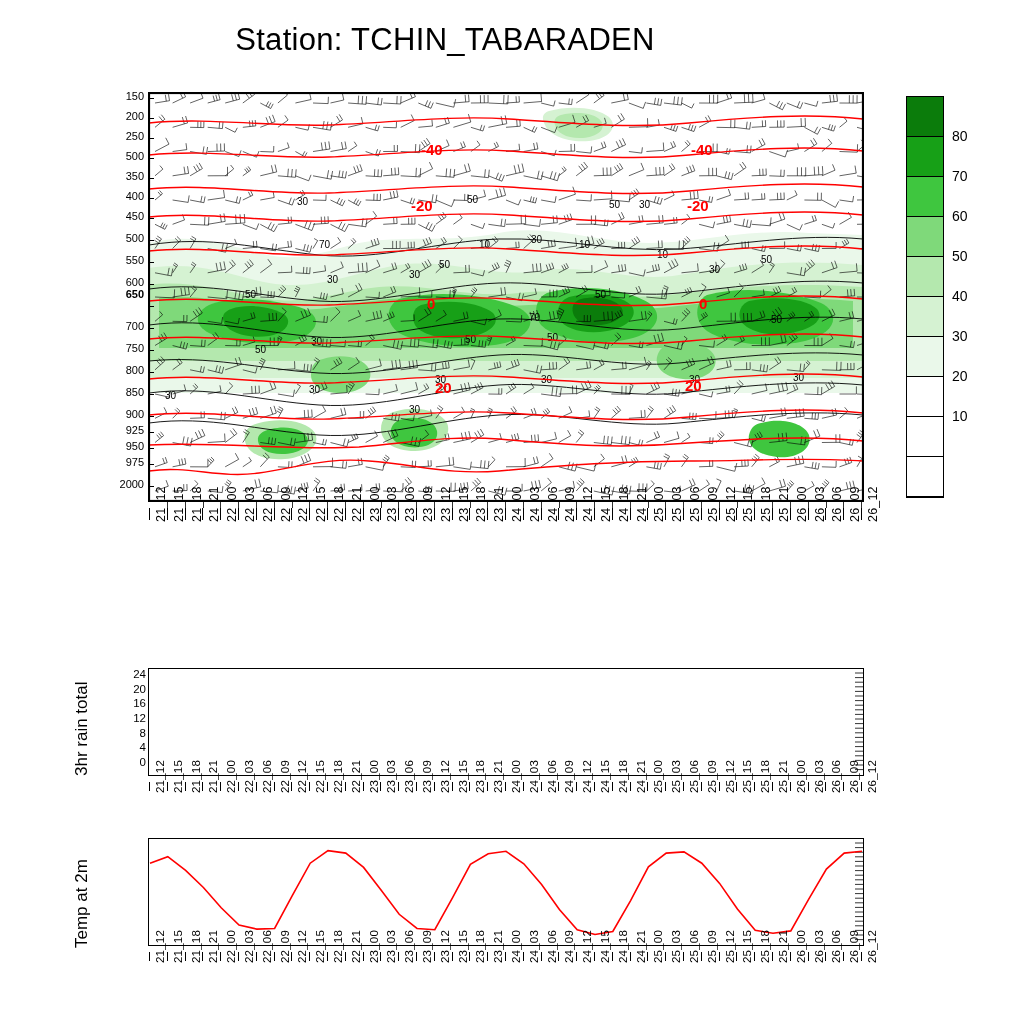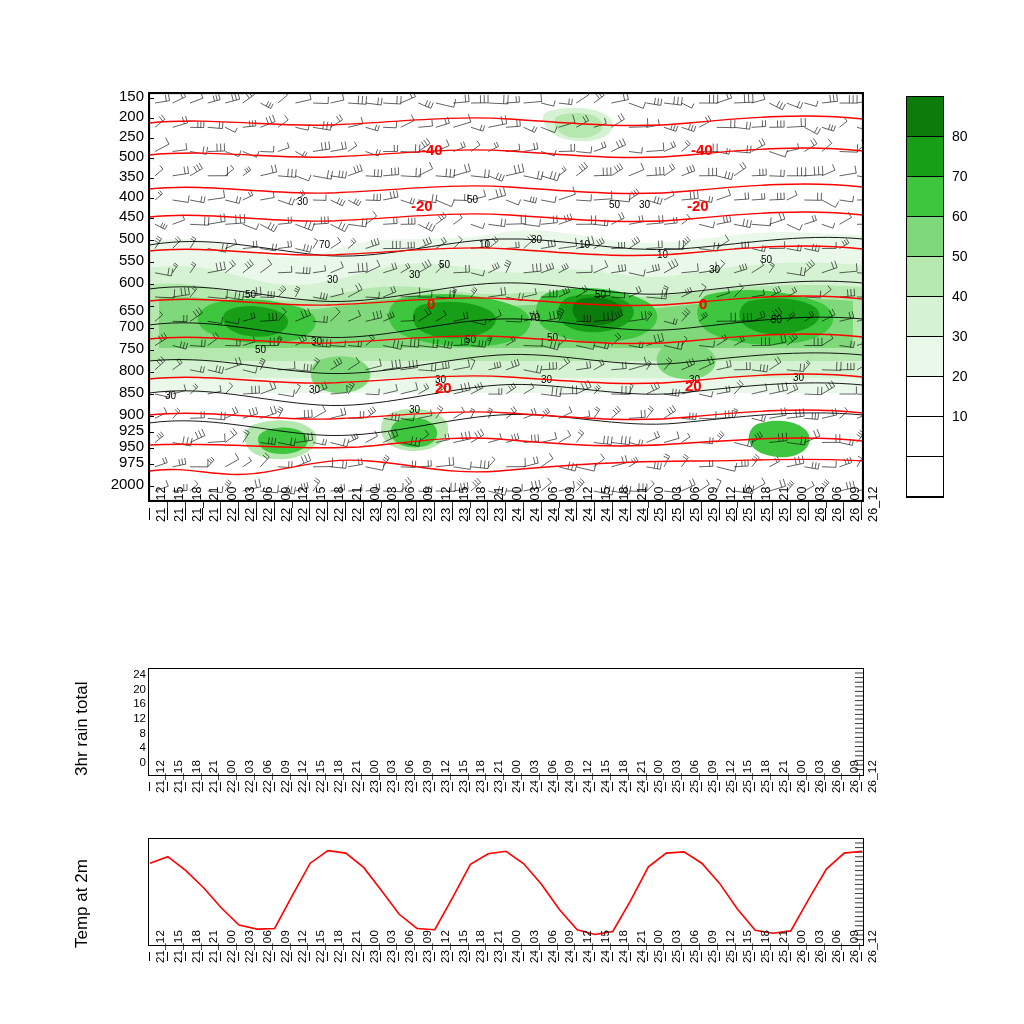--- a/index.html
+++ b/index.html
@@ -45,21 +45,21 @@
     background: #ffffff;
     overflow: hidden;
   }
   #main-plot-svg { position: absolute; left: 0; top: 0; }
   
   .ytick {
     position: absolute;
     right: 0;
     width: 54px;
     text-align: right;
-    font-size: 15px;
+    font-size: 11px;
     line-height: 10px;
   }
   #ytick-wrap {
     position: absolute;
     left: 86px;
     top: 92px;
     width: 58px;
     height: 410px;
   }
   .ytickmark {
@@ -200,20 +200,21 @@
     height: 108px;
   }
 
   .xlab-block { position: absolute; }
 </style>
 </head>
 <body>
 
 <div class="page">
 
+  <div id="chart-title">Station: TCHIN_TABARADEN</div>
 
   <div id="main-panel">
     <svg id="main-plot-svg" width="714" height="408" viewBox="0 0 714 408">
       <defs>
         <clipPath id="clipMain">
             <rect x="0" y="0" width="714" height="408"></rect>
           </clipPath>
       </defs>
       <g clip-path="url(#clipMain)">
         <rect x="0" y="0" width="714" height="408" fill="#ffffff"></rect>
@@ -1020,21 +1021,21 @@
       <div class="ytick" style="top: -1px;">150</div>
       <div class="ytick" style="top: 19px;">200</div>
       <div class="ytick" style="top: 39px;">250</div>
       <div class="ytick" style="top: 59px;">500</div>
       <div class="ytick" style="top: 79px;">350</div>
       <div class="ytick" style="top: 99px;">400</div>
       <div class="ytick" style="top: 119px;">450</div>
       <div class="ytick" style="top: 141px;">500</div>
       <div class="ytick" style="top: 163px;">550</div>
       <div class="ytick" style="top: 185px;">600</div>
-      <div class="ytick" style="top: 213px;">650</div>
+      <div class="ytick" style="top: 197px; font-weight: bold;">650</div>
       <div class="ytick" style="top: 229px;">700</div>
       <div class="ytick" style="top: 251px;">750</div>
       <div class="ytick" style="top: 273px;">800</div>
       <div class="ytick" style="top: 295px;">850</div>
       <div class="ytick" style="top: 317px;">900</div>
       <div class="ytick" style="top: 333px;">925</div>
       <div class="ytick" style="top: 349px;">950</div>
       <div class="ytick" style="top: 365px;">975</div>
       <div class="ytick" style="top: 387px;">2000</div>
     </div>

